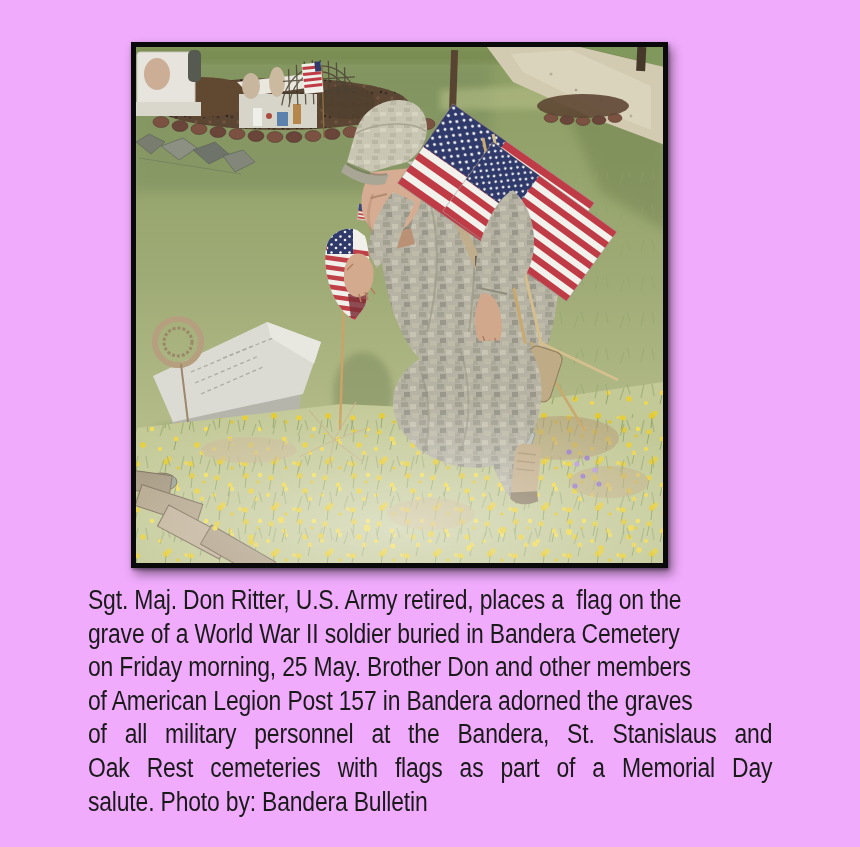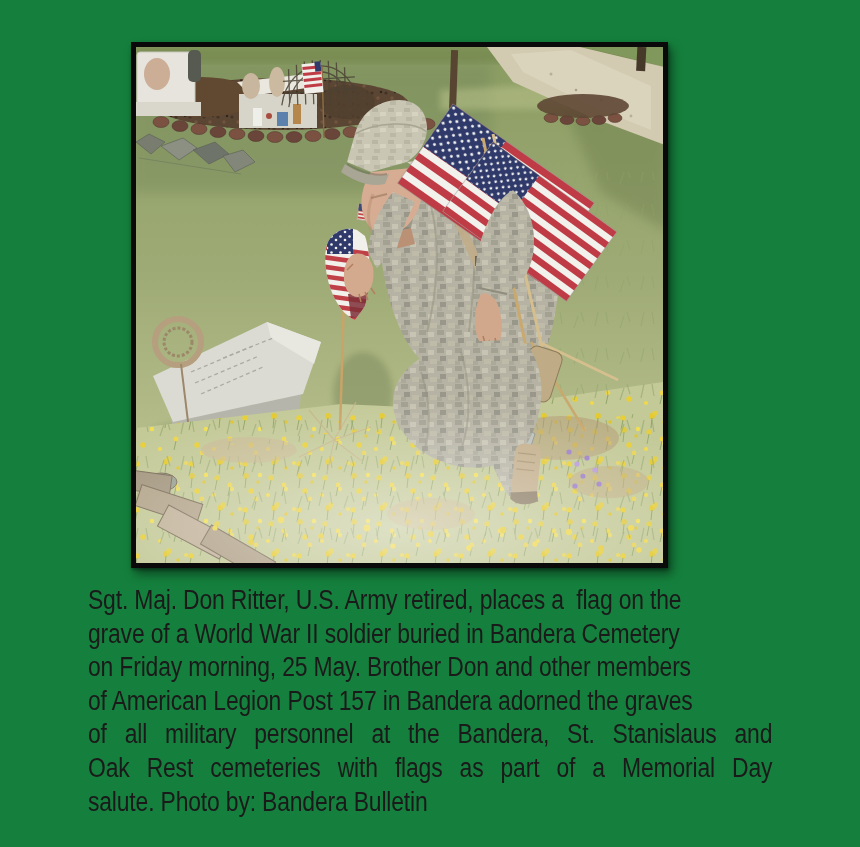--- a/index.html
+++ b/index.html
@@ -1,16 +1,16 @@
 <!DOCTYPE html>
 <html><head>
 <meta charset="utf-8">
 <style>
   html,body{margin:0;padding:0;}
-  .page{position:relative;width:860px;height:847px;background:#15803d;overflow:hidden;
+  .page{position:relative;width:860px;height:847px;background:#f0abfc;overflow:hidden;
         font-family:"Liberation Sans",sans-serif;}
   .clipping{margin:0;}
   .photo-frame{position:absolute;left:131px;top:42px;width:537px;height:526px;
         box-sizing:border-box;border:5px solid #0a0a0a;background:#9fab76;
         box-shadow:4px 6px 10px rgba(0,0,0,.45),1px 2px 3px rgba(0,0,0,.35);}
   .photo-frame svg{display:block;width:527px;height:516px;}
   .caption{position:absolute;left:88px;top:584px;width:806px;
         transform:scaleX(.849);transform-origin:left top;
         font-size:27px;line-height:33.6px;color:#1a1a1a;letter-spacing:-.2px;}
   .caption .line{white-space:pre;}

